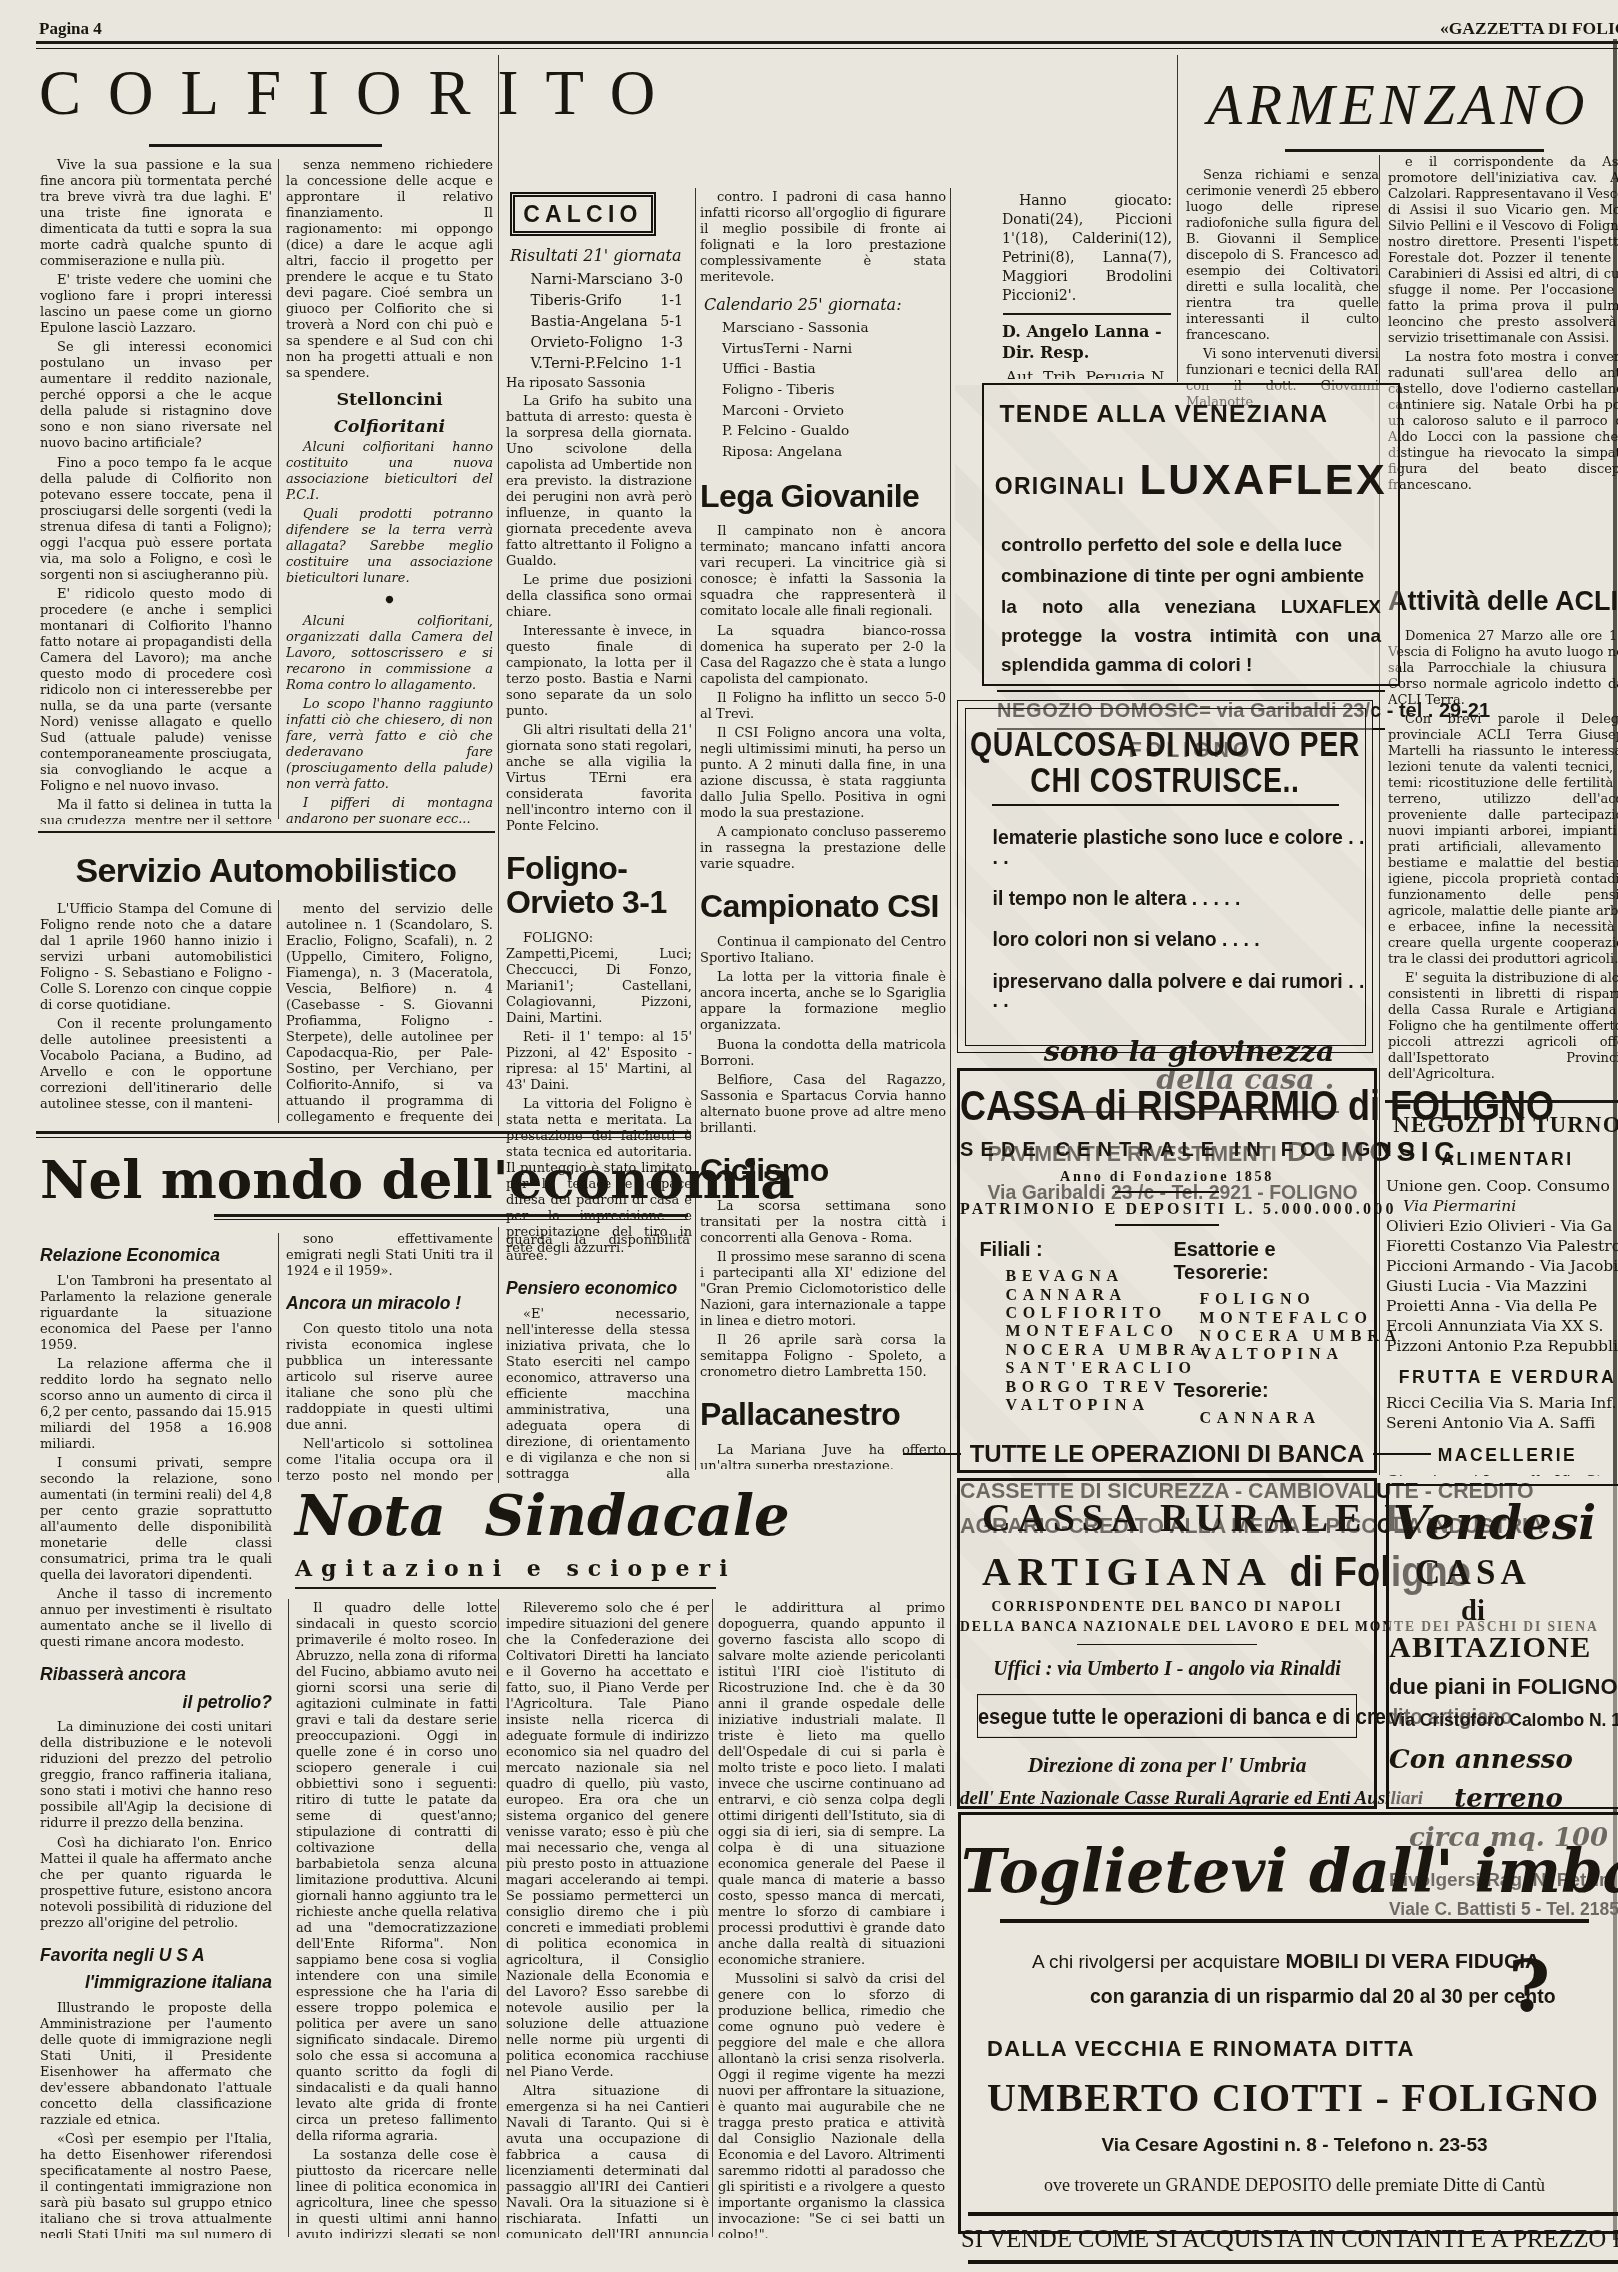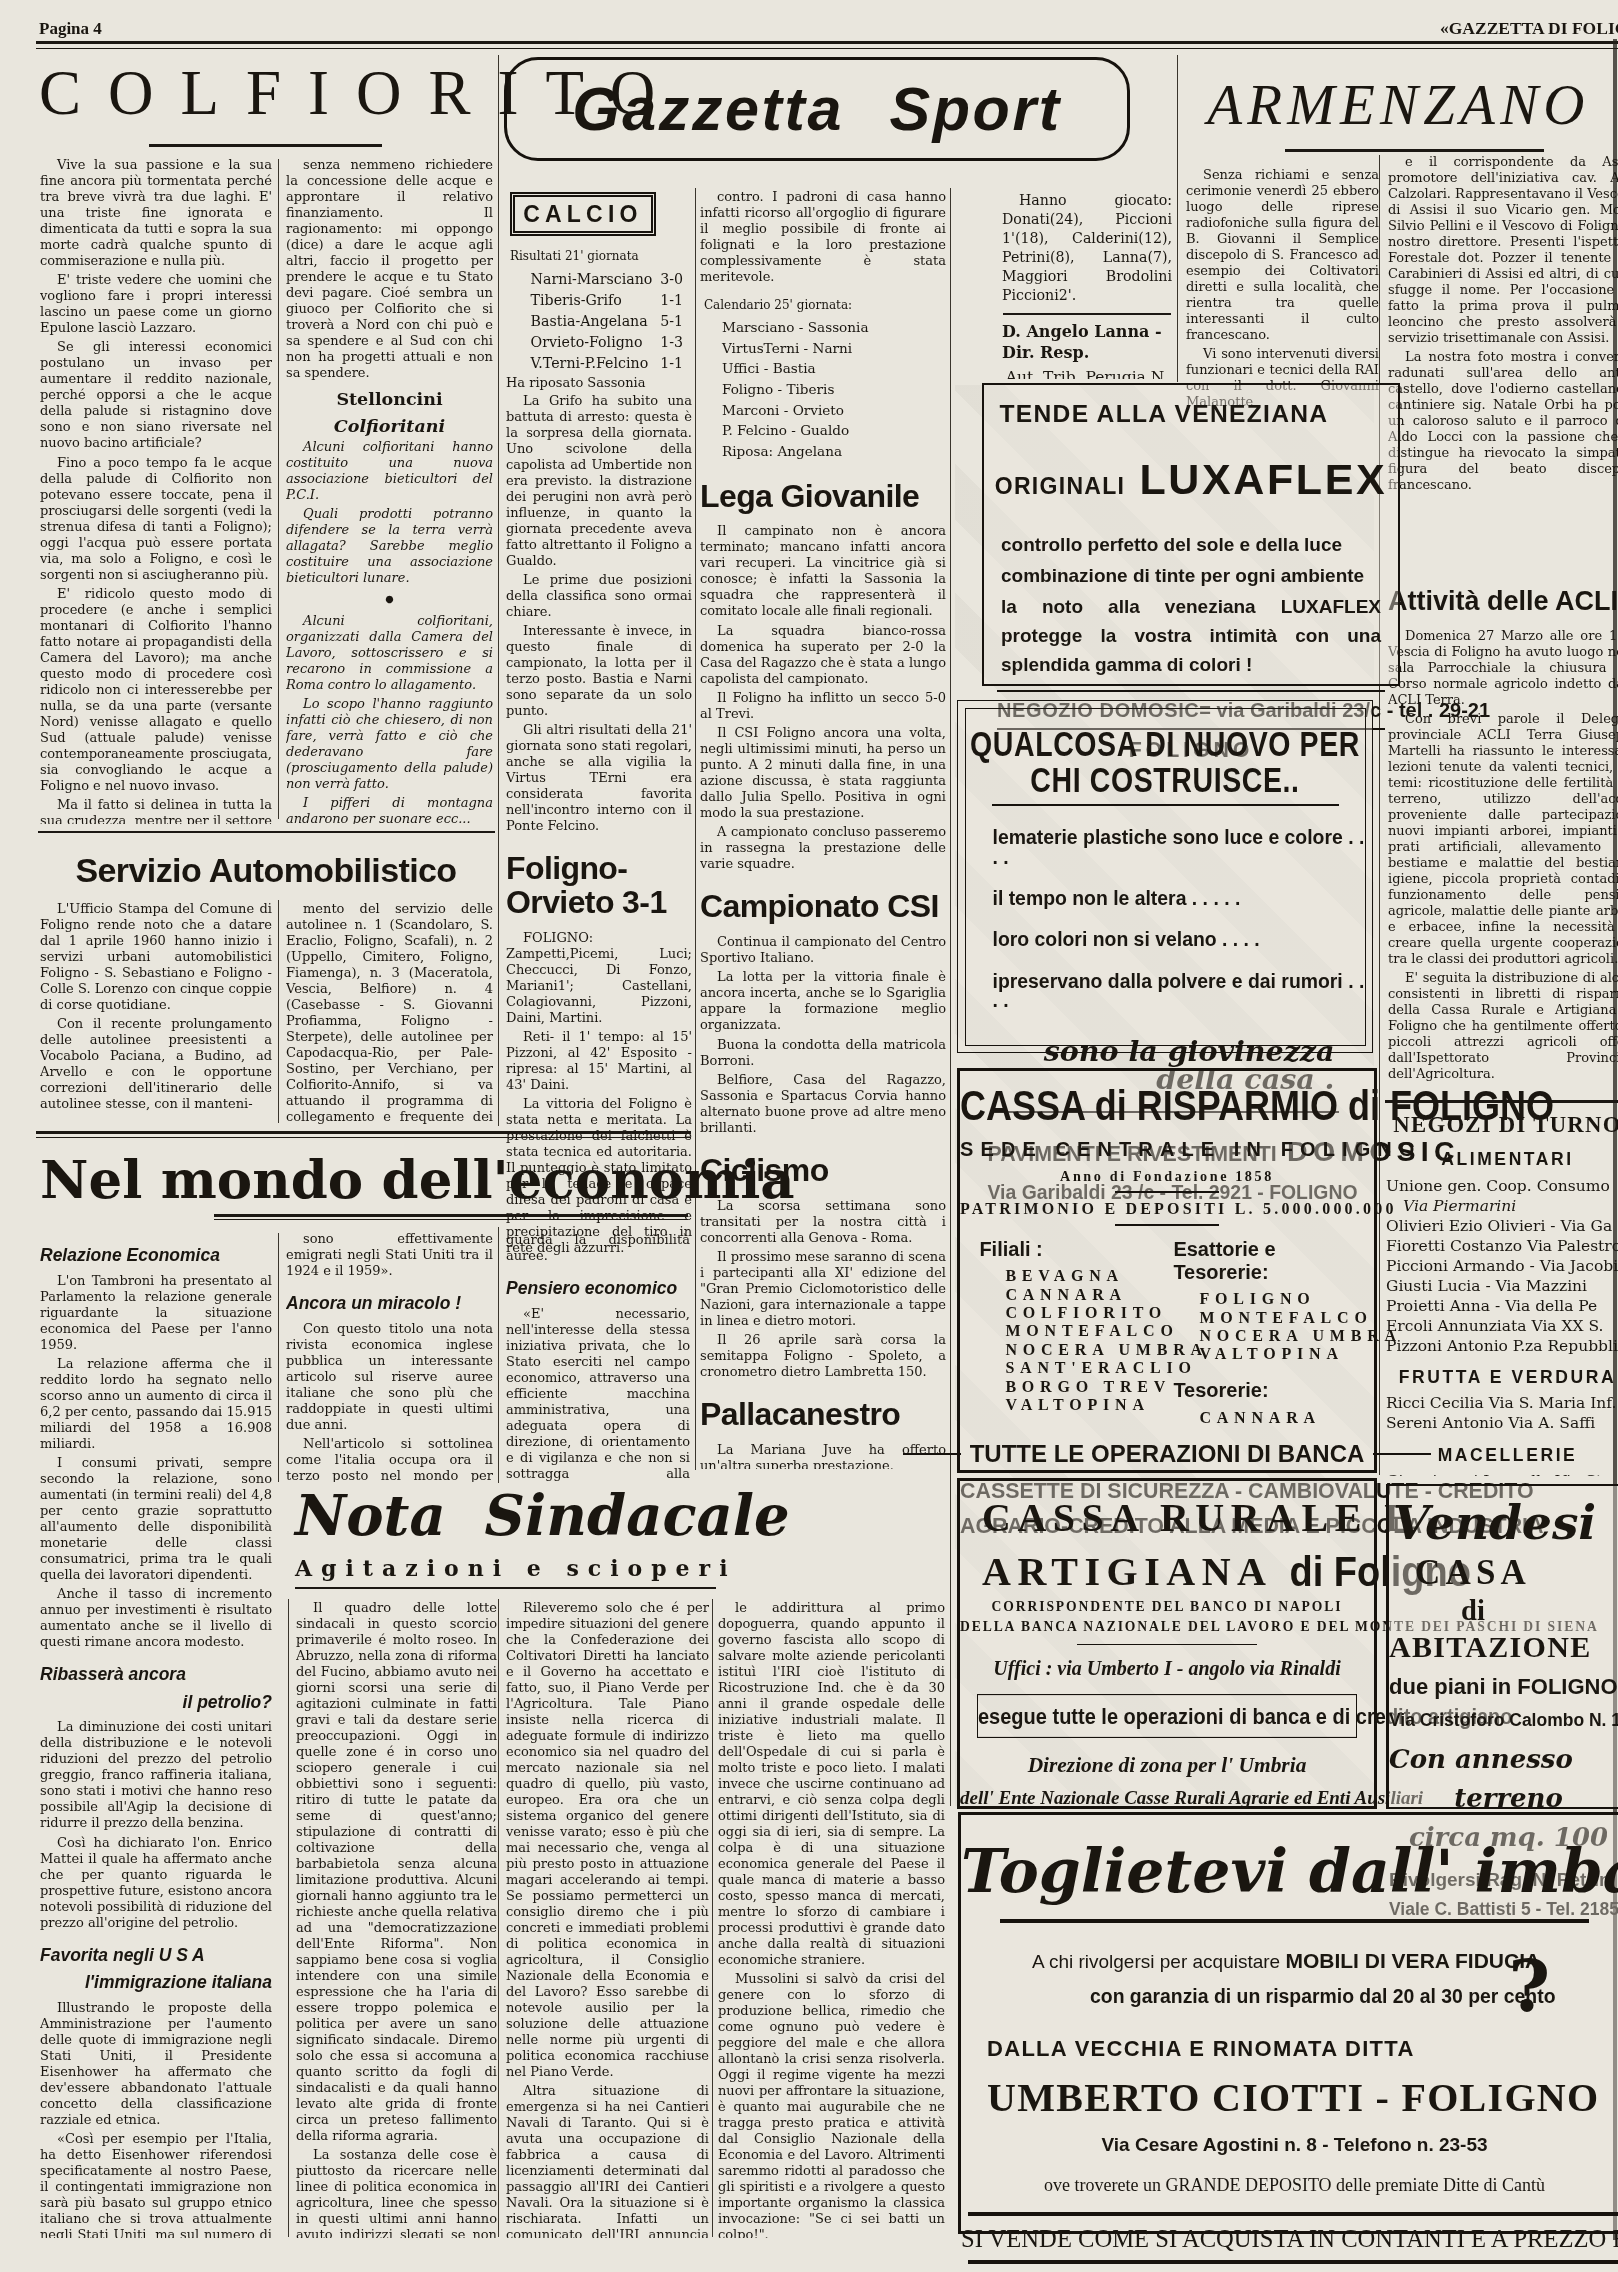--- a/index.html
+++ b/index.html
@@ -15,21 +15,21 @@
   .it{font-style:italic;}
   .plain-line{margin:1.3px 0;text-indent:0;}
   .story-title{font:700 32px/1.05 "Liberation Sans",sans-serif;letter-spacing:-0.6px;margin:18px 0 10.4px;text-indent:0;text-align:left;}
   .mini-head{text-align:center;font-weight:700;font-size:17.5px;margin:10.4px 0 5.2px;text-indent:0;}
   .mini-head.ital{font-style:italic;}
   .dot-sep{text-align:center;font-size:9.7px;margin:5.2px 0;text-indent:0;}
   .subhead{font:italic 700 17.5px/1.2 "Liberation Sans",sans-serif;margin:14.2px 0 6.5px;text-indent:0;text-align:left;}
   .subhead.rgt{text-align:right;margin-top:1.3px;}
   .cal-line{margin:1.3px 0 1.3px 22px;font-size:13.6px;line-height:19.4px;text-indent:0;text-align:left;}
   .row{display:flex;justify-content:space-between;padding:0 9px 0 24.6px;font-size:14.2px;line-height:21px;}
-  .risultati-title{font-size:12px;margin:11.7px 0 5.2px 3.9px;}
+  .risultati-title{font-style:italic;font-size:16px;margin:11.7px 0 5.2px 3.9px;}
   .hr-inline{height:1.9px;background:#1c1813;margin:7.8px 1.3px;}
   .dir-line{font:700 16px/1.3 "DejaVu Serif",serif;margin:3.9px 0;text-align:left;text-indent:0;}
   .aut-line{font-size:15.5px;margin:2.6px 0;text-align:center;text-indent:0;}
   
   .cf-title{font-family:"Liberation Serif",serif;font-size:63px;letter-spacing:27px;text-align:center;white-space:nowrap;}
   .arm-title{font-family:"Liberation Serif",serif;font-style:italic;font-size:57px;letter-spacing:5.2px;text-align:center;white-space:nowrap;}
   .sport-box{position:absolute;border:3.9px solid #16120d;border-radius:34px;display:flex;align-items:center;justify-content:center;}
   .sport-box span{font:italic 900 61px/1 "Liberation Sans",sans-serif;letter-spacing:2.6px;word-spacing:26px;}
   .sec-title{font:700 34px/1 "Liberation Sans",sans-serif;letter-spacing:-0.6px;text-align:center;}
   .econ-title{font:700 53px/1 "DejaVu Serif",serif;white-space:nowrap;}
@@ -151,23 +151,20 @@
       <div class="mini-head">Stelloncini</div>
       <div class="mini-head ital">Colfioritani</div>
       <div class="para it">Alcuni colfioritani hanno costituito una nuova associazione bieticultori del P.C.I.</div>
       <div class="para it">Quali prodotti potranno difendere se la terra verrà allagata? Sarebbe meglio costituire una associazione bieticultori lunare.</div>
       <div class="dot-sep">●</div>
       <div class="para it">Alcuni colfioritani, organizzati dalla Camera del Lavoro, sottoscrissero e si recarono in commissione a Roma contro lo allagamento.</div>
       <div class="para it">Lo scopo l'hanno raggiunto infatti ciò che chiesero, di non fare, verrà fatto e ciò che dederavano fare (prosciugamento della palude) non verrà fatto.</div>
       <div class="para it">I pifferi di montagna andarono per suonare ecc...</div>
     </div>
 
-  <div class="sport-box" style="left:504px;top:57px;width:620px;height:98px;">
-    <span>Gazzetta Sport</span>
-  </div>
 
   <div class="colflow" style="left:506px;top:189px;width:186px;height:1280px;">
     <div class="calcio-box">CALCIO</div>
     <div class="risultati-title">Risultati 21' giornata</div>
     <div>
         <div class="row ">
           <span>Narni-Marsciano</span>
           <span>3-0</span>
         </div>
         <div class="row ">

